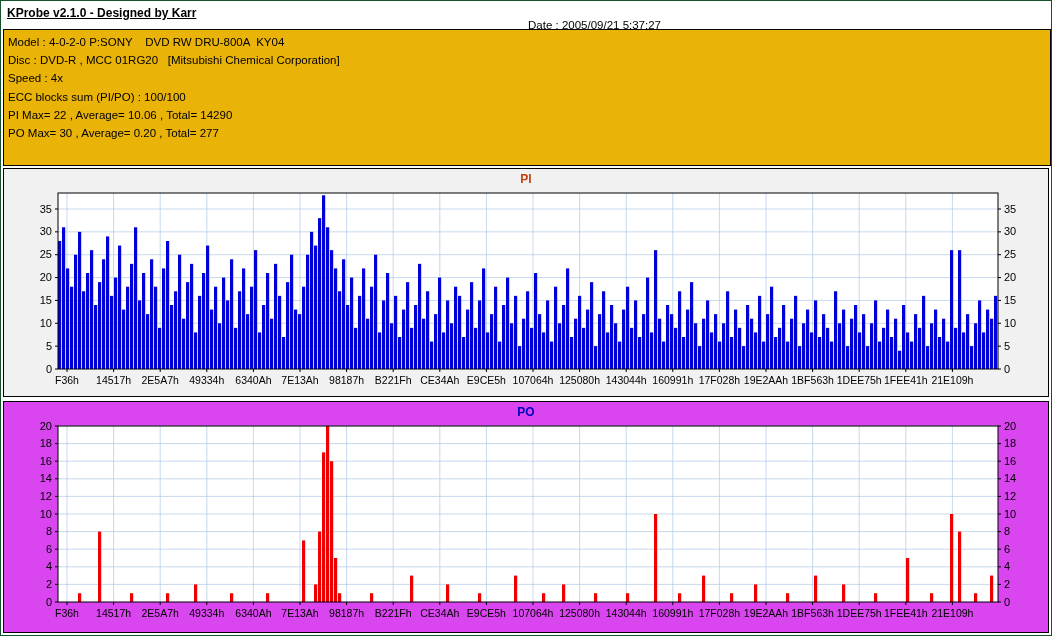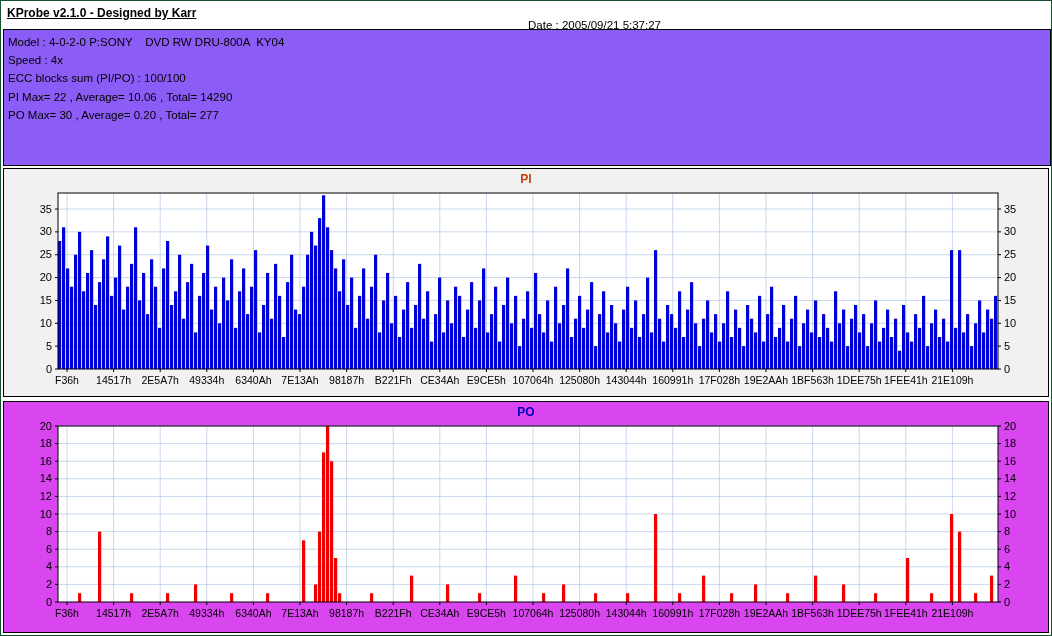--- a/index.html
+++ b/index.html
@@ -1,37 +1,38 @@
 <!DOCTYPE html>
 <html><head>
 <meta charset="utf-8">
 <style>
   html,body{margin:0;padding:0;background:#ffffff;font-family:"Liberation Sans",sans-serif;}
   .window{position:relative;width:1050px;height:634px;border:1px solid #14532d;background:#ffffff;overflow:hidden;}
   .app-title{position:absolute;left:6px;top:5px;font-size:12px;font-weight:bold;text-decoration:underline;color:#000;}
   .scan-date{position:absolute;left:527px;top:18px;font-size:11.5px;color:#000;}
-  .info-box{position:absolute;left:2px;top:28px;width:1042px;height:132px;border:1px solid #000;padding:3px 0 0 4px;background:#8b5cf6;}
+  .info-box{position:absolute;left:2px;top:28px;width:1042px;height:132px;border:1px solid #000;padding:3px 0 0 4px;background:#eab308;}
   .info-line{font-size:11.5px;line-height:18.2px;white-space:pre;color:#000;}
   .chart-panel{position:absolute;left:2px;width:1046px;border:1px solid #000;background:#f1f1f1;box-sizing:border-box;}
   #pi-panel{top:167px;height:229px;}
   #po-panel{top:400px;height:232px;}
   .chart-title{text-align:center;font-size:12px;font-weight:bold;padding-top:3px;color:#0000bb;}
   svg.chart{display:block;margin-top:1px;}
   svg.chart text{font-family:"Liberation Sans",sans-serif;fill:#000;}
 </style>
 </head>
 <body>
 
 <div class="window">
 
   <div class="app-title">KProbe v2.1.0 - Designed by Karr</div>
   <div class="scan-date">Date : 2005/09/21 5:37:27</div>
 
   <div class="info-box">
     <div class="info-line">Model : 4-0-2-0 P:SONY    DVD RW DRU-800A  KY04</div>
+    <div class="info-line">Disc : DVD-R , MCC 01RG20   [Mitsubishi Chemical Corporation]</div>
     <div class="info-line">Speed : 4x</div>
     <div class="info-line">ECC blocks sum (PI/PO) : 100/100</div>
     <div class="info-line">PI Max= 22 , Average= 10.06 , Total= 14290</div>
     <div class="info-line">PO Max= 30 , Average= 0.20 , Total= 277</div>
   </div>
 
   <div class="chart-panel" id="pi-panel" style="background: rgb(241, 241, 241);">
     <div class="chart-title" style="color: #c2410c;">PI</div>
     <svg class="chart" width="1044" height="206" viewBox="0 0 1044 206">
         <rect x="54" y="6" width="940" height="176" fill="#ffffff"></rect>

